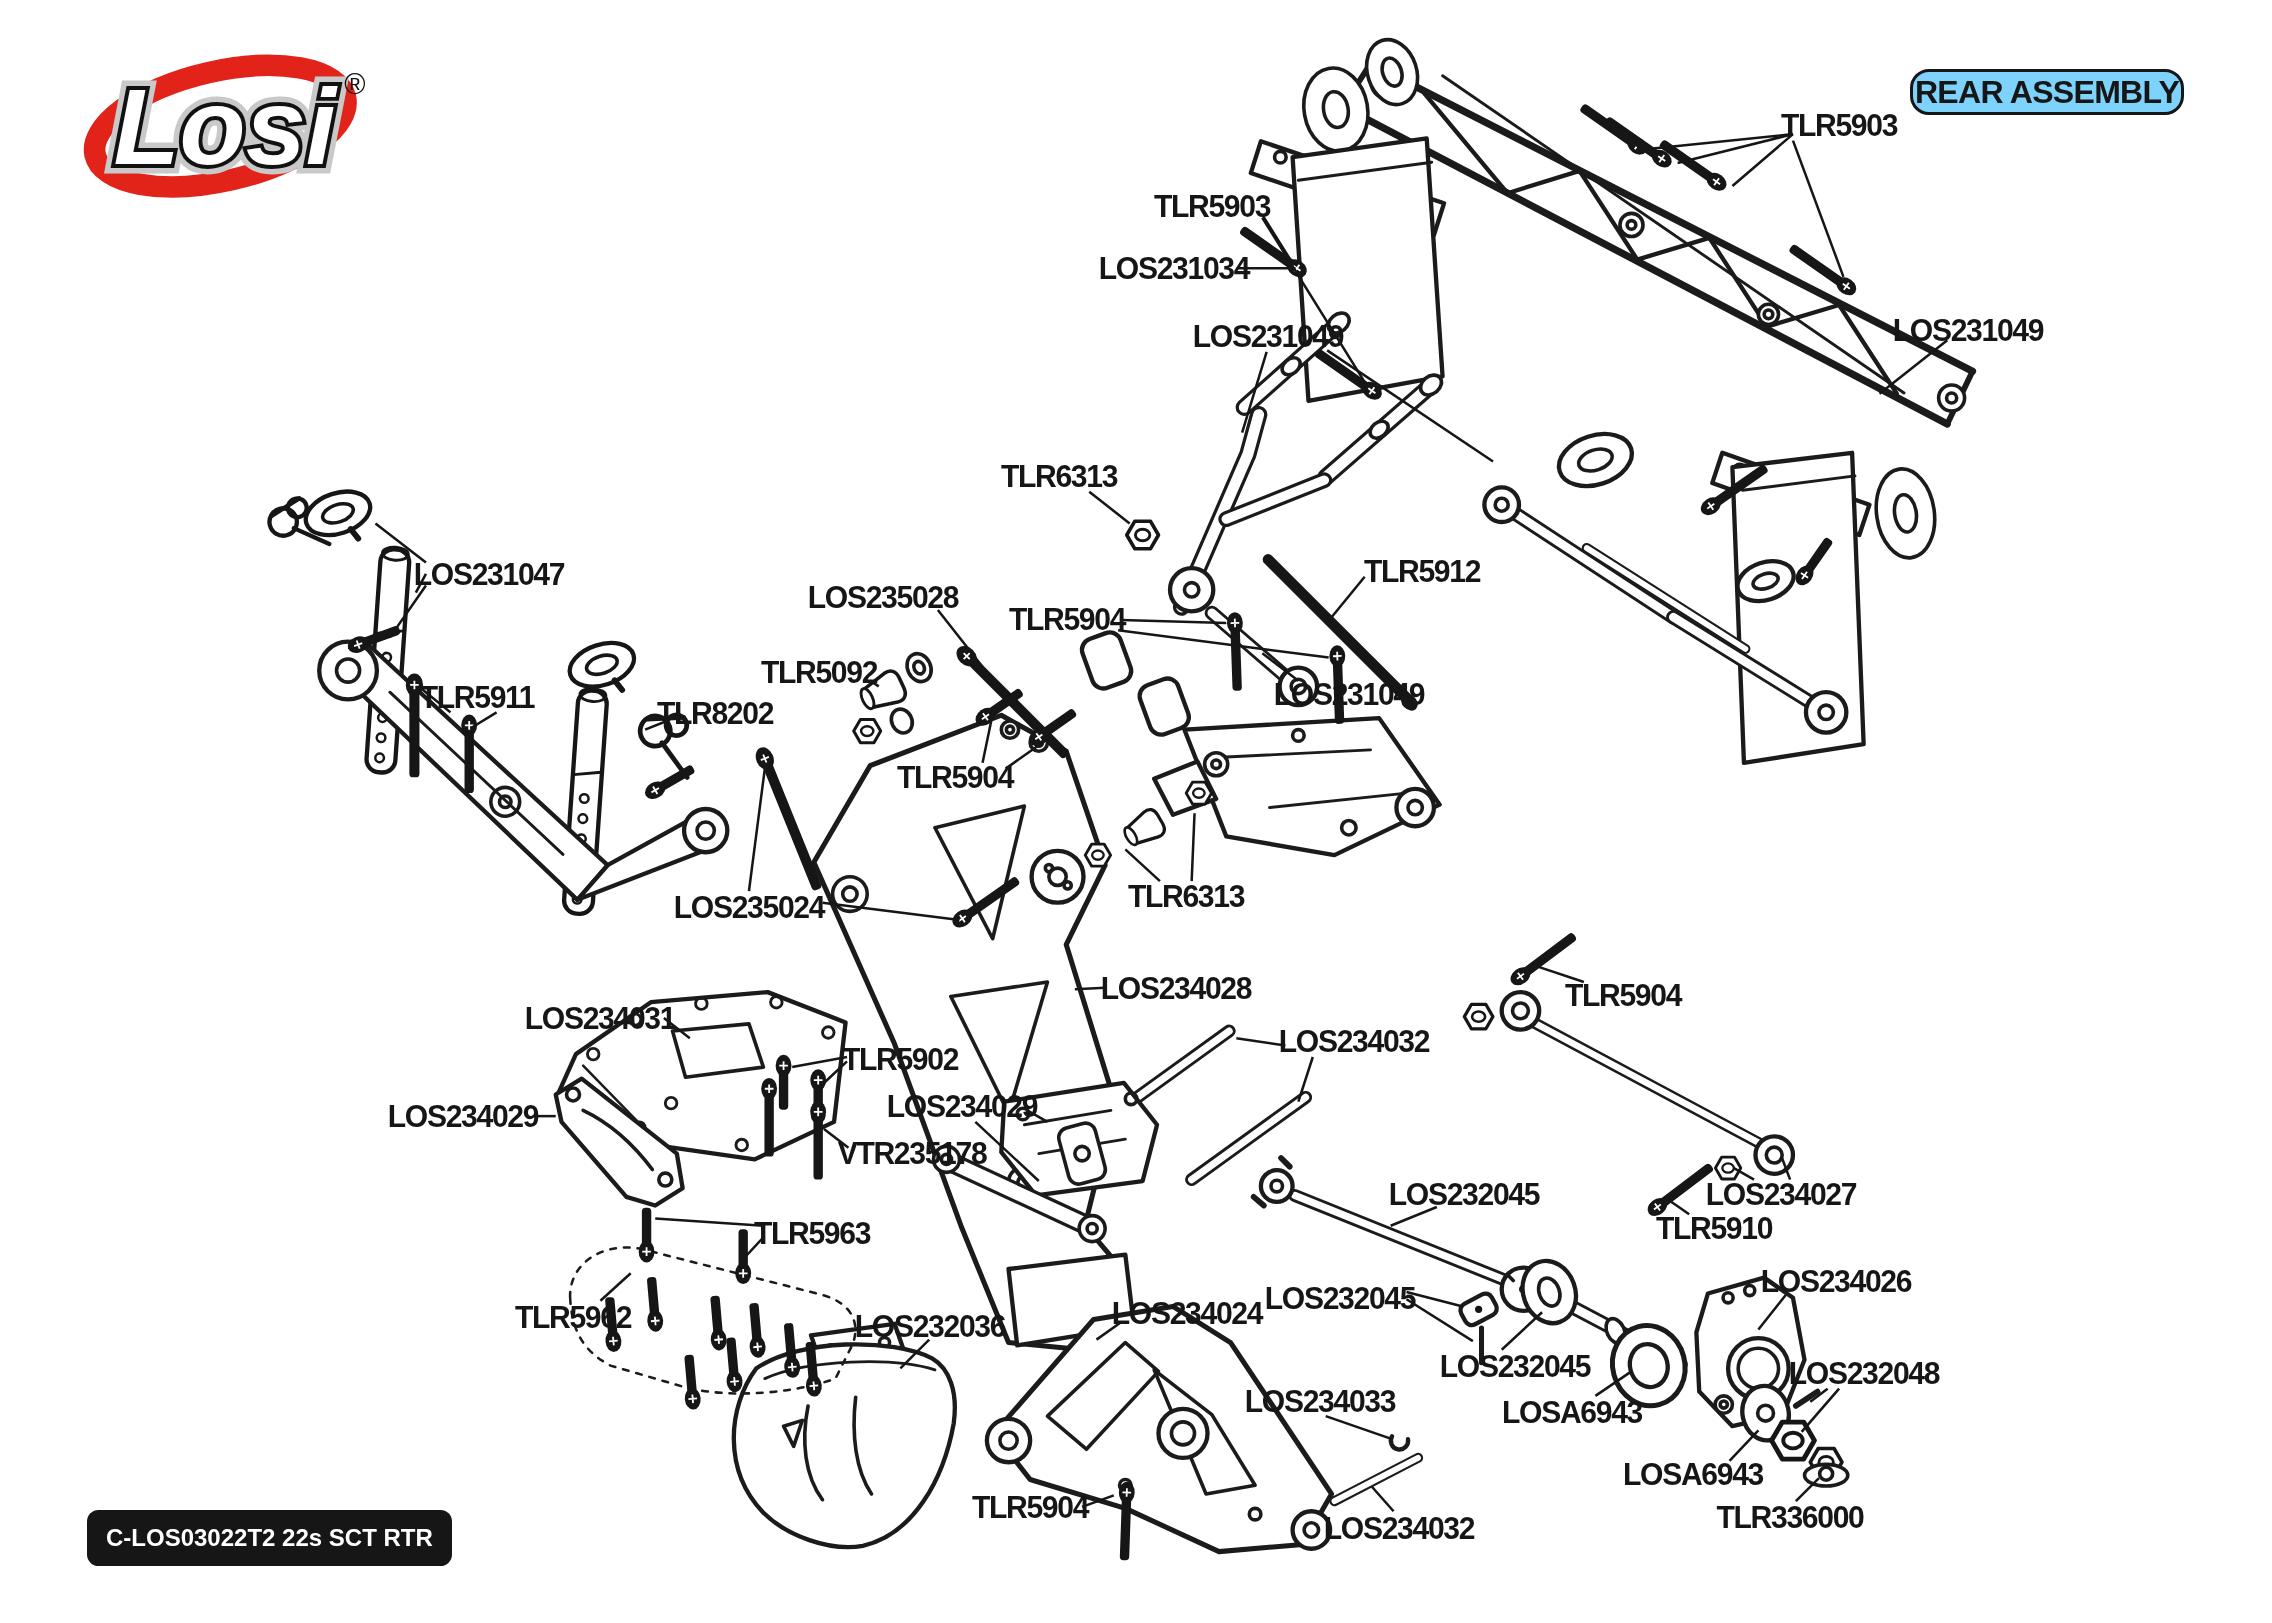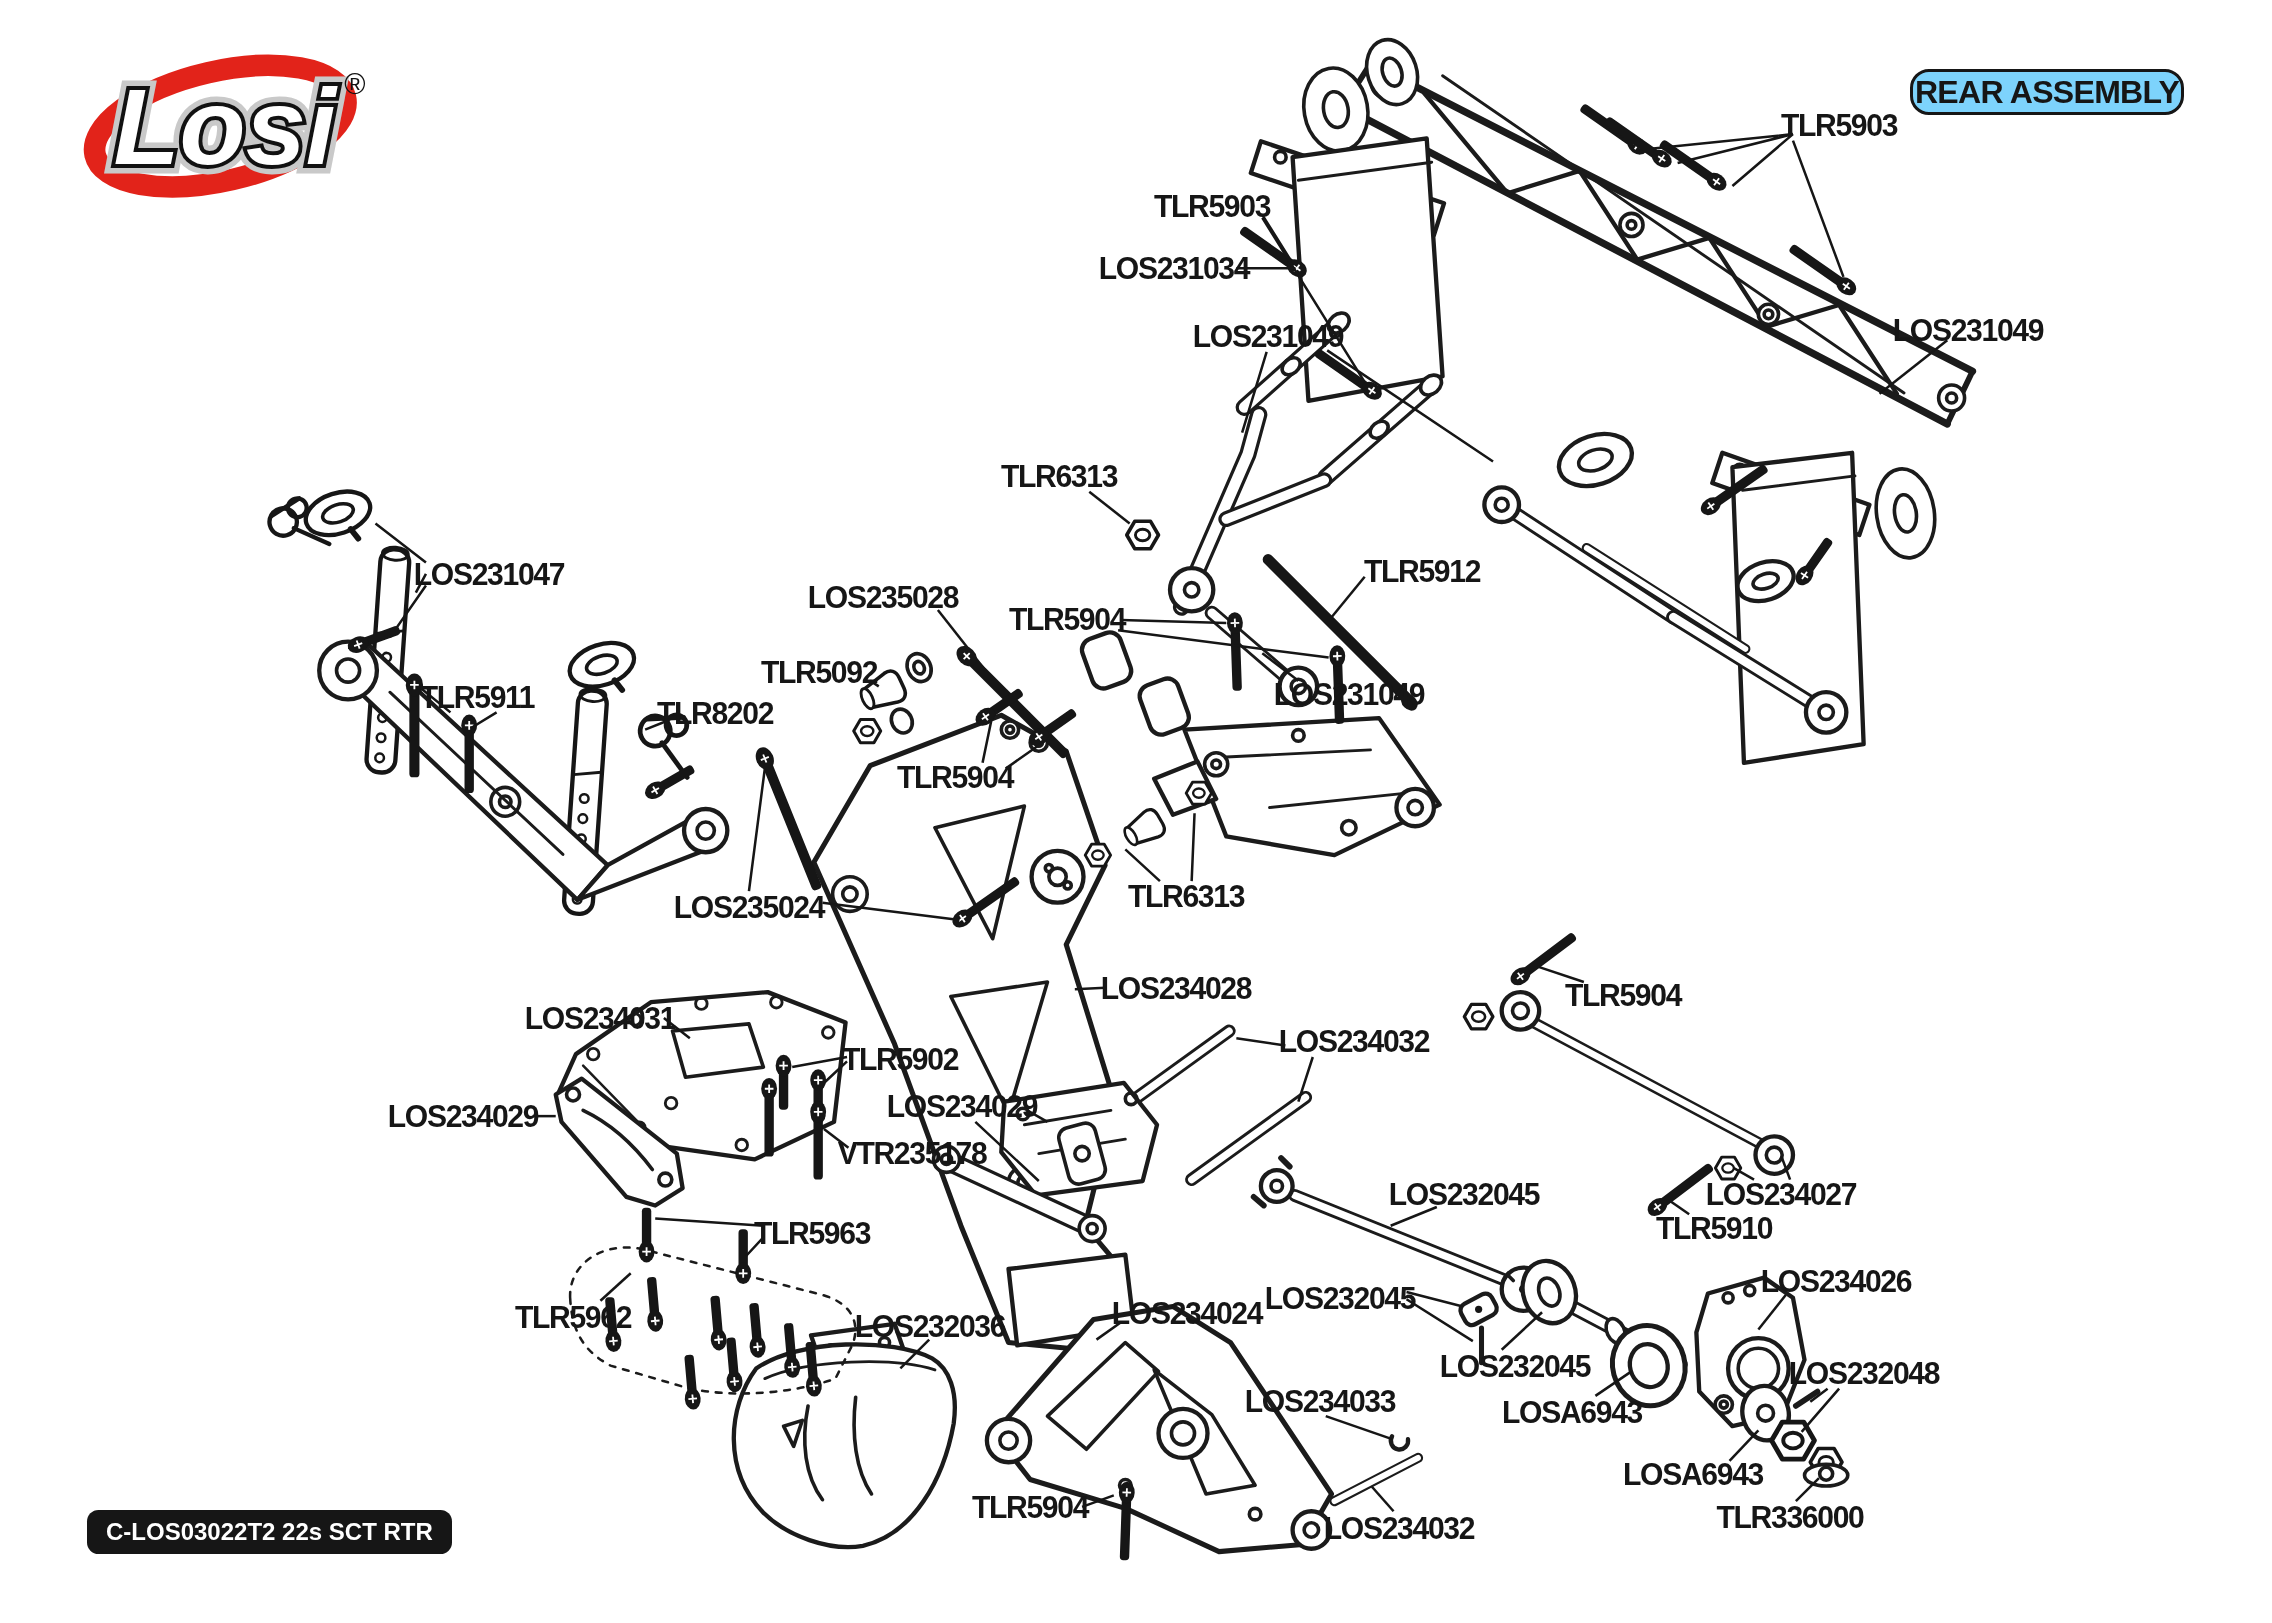--- a/index.html
+++ b/index.html
@@ -7,21 +7,21 @@
          font-family:"Liberation Sans",sans-serif;color:#161616;}
   .art{position:absolute;left:0;top:0;}
   .plabel{position:absolute;transform:translate(-50%,-50%) scaleX(.94);
           font:600 32px/1 "Liberation Sans",sans-serif;letter-spacing:-1.4px;
           color:#161616;white-space:nowrap;}
   .title-badge{position:absolute;left:1910px;top:69px;width:268px;height:40px;
           border:3.6px solid #161616;border-radius:19px;display:flex;align-items:center;
           justify-content:center;font:bold 32px/1 "Liberation Sans",sans-serif;
           letter-spacing:-0.7px;background:#7dd3fc;}
   .code-badge{position:absolute;left:87px;top:1510px;background:#161616;color:#fff;
-          border-radius:11.5px;padding:10px 19px;font:bold 24px/1 "Liberation Sans",sans-serif;
+          border-radius:11.5px;padding:16px 19px;font:bold 24px/1 "Liberation Sans",sans-serif;
           letter-spacing:0;}
   .logo{position:absolute;left:76px;top:43px;width:303px;height:159px;}
 </style>
 </head>
 <body>
 
 <div class="stage">
 
   <svg class="art" width="2273" height="1623" viewBox="0 0 3151 2251">
     <defs>

